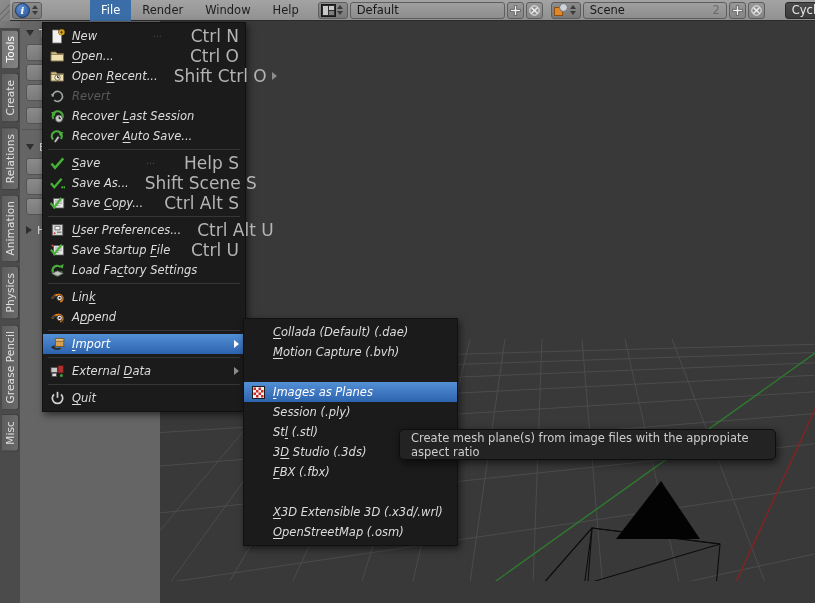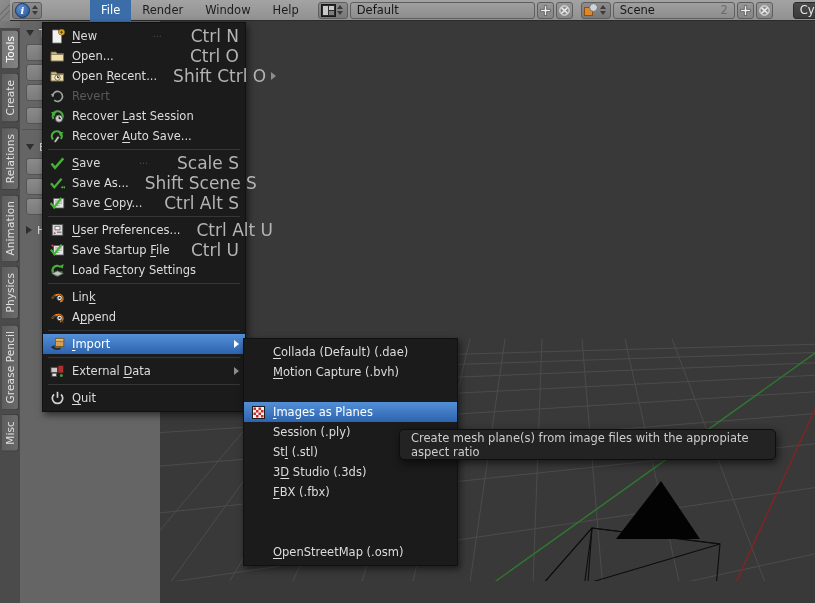--- a/index.html
+++ b/index.html
@@ -170,32 +170,32 @@
     background:#393939;
   }
 
   
   .menu {
     position:absolute; background:#1b1b1b;
     border:1px solid #111; box-shadow:2px 3px 7px rgba(0,0,0,.55);
     padding:3px 0; z-index:40;
   }
   #file-menu { left:42px; top:22px; width:204px; }
-  #import-menu { left:243px; top:338px; width:215px; }
+  #import-menu { left:243px; top:318px; width:215px; }
 
   .mi {
     position:relative; display:flex; align-items:center;
     height:20px; padding:0 6px 0 4px; color:#dcdcdc; font-size:11.5px;
     white-space:nowrap;
   }
   .mi.hl { background: linear-gradient(to bottom,#5390d6,#2d63ae); color:#ffffff; }
   .mi.dis { color:#5a5a5a; }
   .mi-ico { width:20px; height:16px; flex:none; margin-right:5px;
             display:flex; align-items:center; justify-content:center; }
-  .mi-lab { flex:1 1 auto; }
+  .mi-lab { flex:1 1 auto;font-style:italic; }
   .mi-lab u { text-decoration:underline; text-underline-offset:2px; }
   .mi-key { color:#b4b4b4; font-size:17px; padding-left:16px; flex:none; }
   .mi-arrow { width:10px; flex:none; display:flex; justify-content:flex-end; }
   .mi-arrow i {
     width:0;height:0;border-top:4px solid transparent;border-bottom:4px solid transparent;
     border-left:5px solid #8d8d8d; display:block;
   }
   .mi.hl .mi-arrow i { border-left-color:#ffffff; }
   .mi-dots { color:#4e4e4e; font-size:9px; letter-spacing:1px; padding:0 12px; }
   .m-sep { height:1px; background:#363636; margin:3px 5px; }
@@ -337,21 +337,21 @@
           <span class="r">
             <em></em>
             <em class="b"></em>
           </span>
       </span>
       <span class="spin">
           <i class="u"></i>
           <i class="d"></i>
         </span>
     </div>
-    <div class="textfield" style="width:185px;">Default</div>
+    <div class="textfield" style="width:155px;">Default</div>
     <div class="sqbtn">
       <svg width="11" height="11" viewBox="0 0 11 11">
           <path d="M4.4 0.5h2.2v3.9h3.9v2.2H6.6v3.9H4.4V6.6H0.5V4.4h3.9z" fill="#efefef" stroke="#4a4a4a" stroke-width="0.7"></path>
         </svg>
     </div>
     <div class="sqbtn">
       <svg width="11" height="11" viewBox="0 0 11 11">
           <circle cx="5.5" cy="5.5" r="4.7" fill="none" stroke="#efefef" stroke-width="1"></circle>
           <path d="M2.4 2.4 L8.6 8.6 M8.6 2.4 L2.4 8.6" stroke="#efefef" stroke-width="1.4"></path>
         </svg>
@@ -362,21 +362,21 @@
     <div class="layout-sel">
       <span class="scene-icon">
           <span class="c1"></span>
           <span class="c2"></span>
         </span>
       <span class="spin">
           <i class="u"></i>
           <i class="d"></i>
         </span>
     </div>
-    <div class="textfield" style="width:122px;justify-content:space-between;">
+    <div class="textfield" style="width:144px;justify-content:space-between;">
       <span>Scene</span>
       <span class="tf-count">2</span>
     </div>
     <div class="sqbtn">
       <svg width="11" height="11" viewBox="0 0 11 11">
           <path d="M4.4 0.5h2.2v3.9h3.9v2.2H6.6v3.9H4.4V6.6H0.5V4.4h3.9z" fill="#efefef" stroke="#4a4a4a" stroke-width="0.7"></path>
         </svg>
     </div>
     <div class="sqbtn">
       <svg width="11" height="11" viewBox="0 0 11 11">
@@ -473,21 +473,21 @@
     <div class="m-sep"></div>
 
     <div class="mi">
       <span class="mi-ico">
         <svg width="15" height="13" viewBox="0 0 15 13">
             <path d="M1.5 6.5 L5 10.8 L13.3 1.4" fill="none" stroke="#46b236" stroke-width="2.4"></path>
           </svg>
       </span>
       <span class="mi-lab"><u>S</u>ave</span>
       <span class="mi-dots">⋯</span>
-      <span class="mi-key">Scale S</span>
+      <span class="mi-key">Help S</span>
     </div>
 
     <div class="mi">
       <span class="mi-ico">
         <svg width="15" height="13" viewBox="0 0 15 13">
             <path d="M1 6.2 L4.3 10.3 L11.6 1.8" fill="none" stroke="#46b236" stroke-width="2.2"></path>
             <circle cx="12.3" cy="10.3" r="1.1" fill="#46b236"></circle>
             <circle cx="14.5" cy="10.3" r="1.1" fill="#46b236"></circle>
           </svg>
       </span>
@@ -665,20 +665,21 @@
     </div>
     <div class="mi">
       <span class="mi-ico"></span>
       <span class="mi-lab"><u>F</u>BX (.fbx)</span>
     </div>
     <div class="mi">
       <span class="mi-ico"></span>
     </div>
     <div class="mi">
       <span class="mi-ico"></span>
+      <span class="mi-lab"><u>X</u>3D Extensible 3D (.x3d/.wrl)</span>
     </div>
     <div class="mi">
       <span class="mi-ico"></span>
       <span class="mi-lab"><u>O</u>penStreetMap (.osm)</span>
     </div>
   </div>
 
   <div class="tooltip">
     <span>Create mesh plane(s) from image files with the appropiate aspect ratio</span>
   </div>

